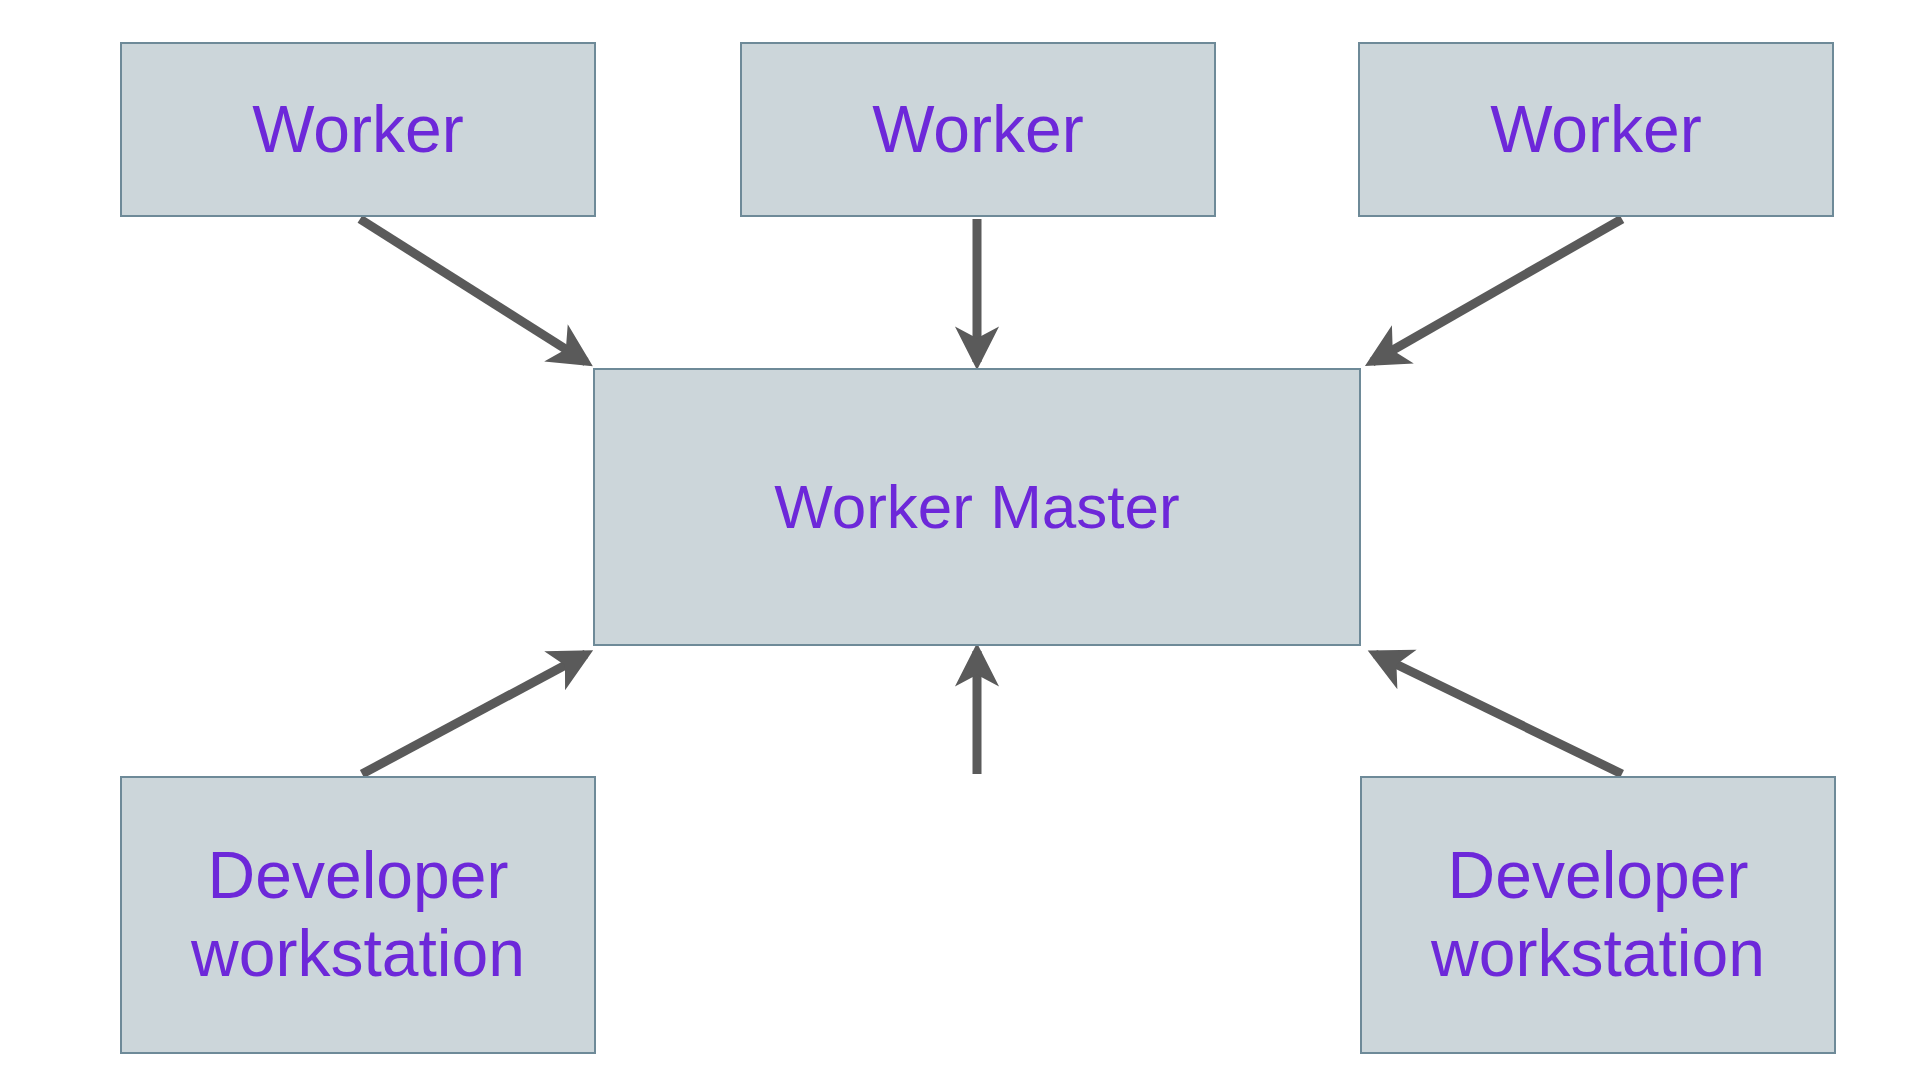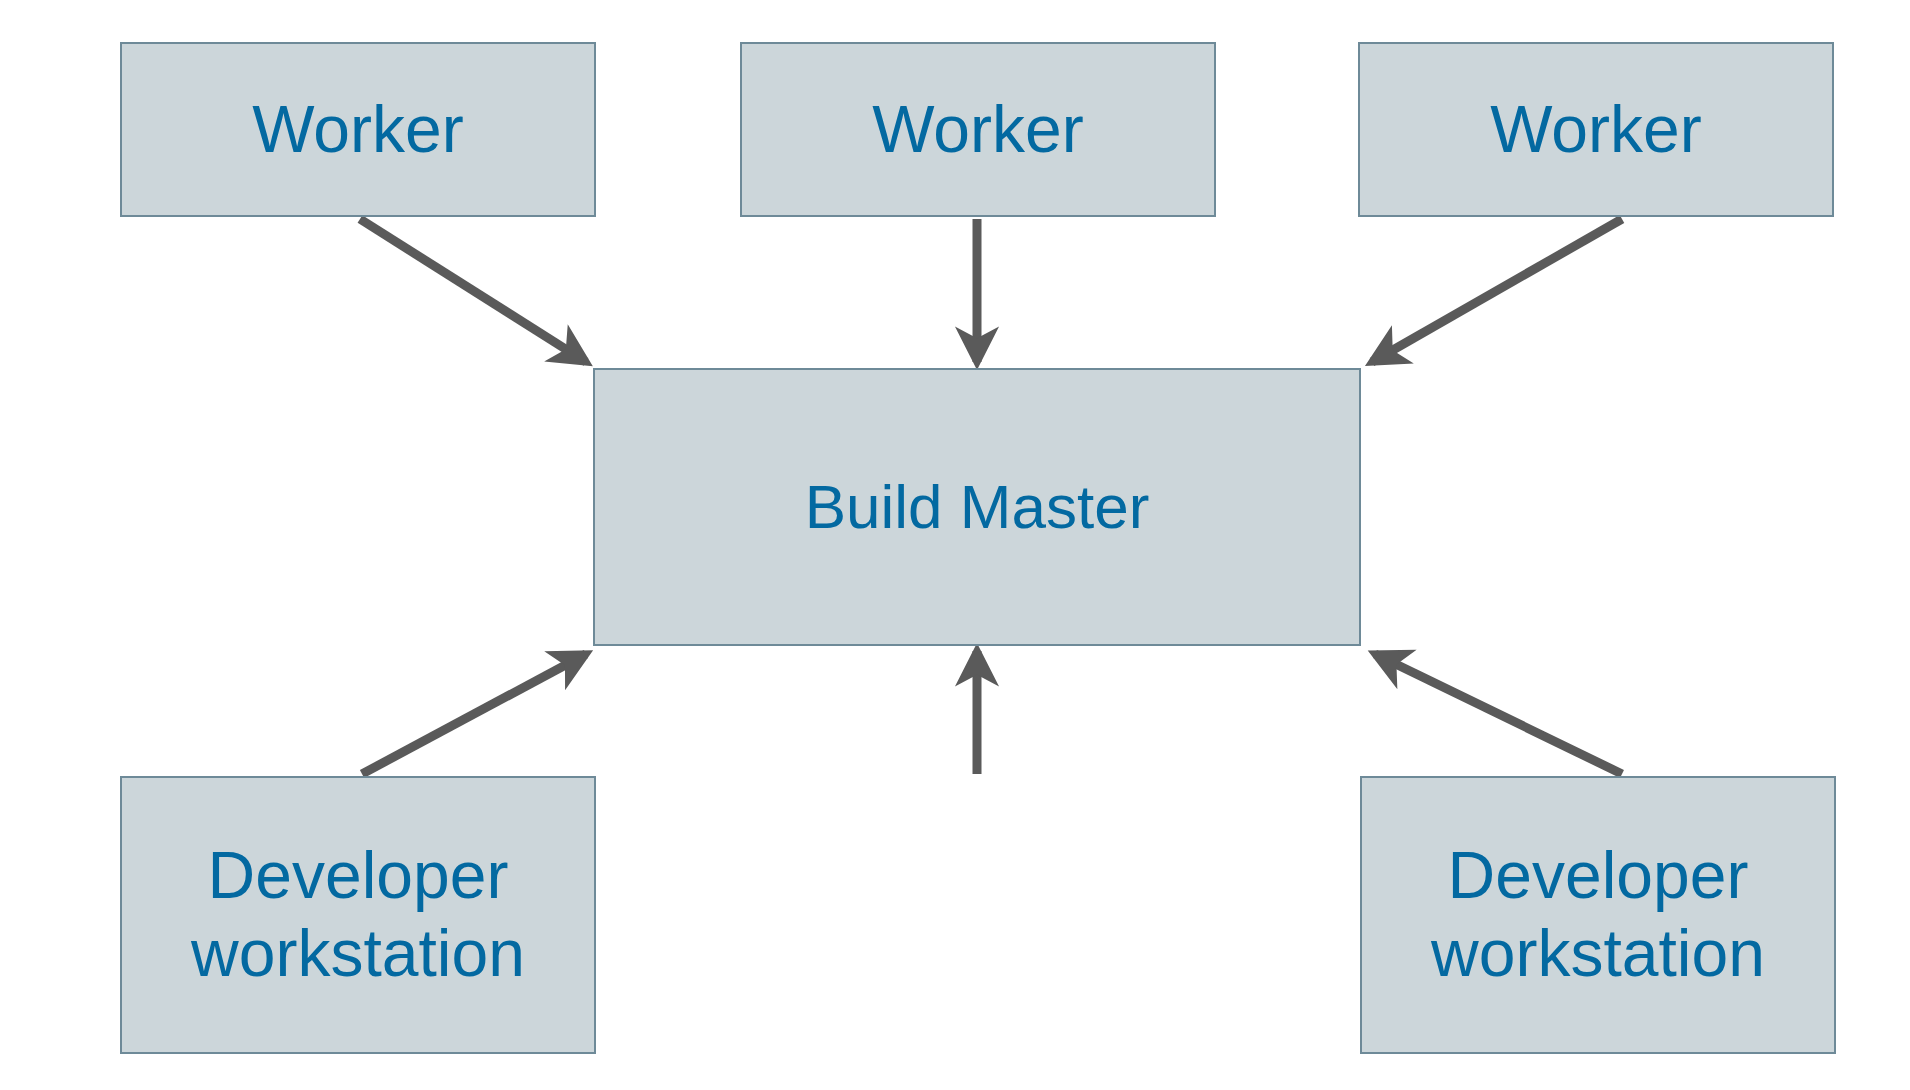--- a/index.html
+++ b/index.html
@@ -28,21 +28,21 @@
   }
   .node {
     position: absolute;
     box-sizing: border-box;
     background: #ccd6da;
     border: 2px solid #6e8a98;
     display: flex;
     align-items: center;
     justify-content: center;
     text-align: center;
-    color: #0369a1;
+    color: #6d28d9;
     line-height: 1.18;
     white-space: pre-line;
   }
   .node-label {
     display: block;
     padding: 0 10px;
   }
   
   .n-worker-1 { left: 120px;  top: 42px;  width: 476px; height: 175px; }
   .n-worker-2 { left: 740px;  top: 42px;  width: 476px; height: 175px; }
@@ -98,21 +98,21 @@
 
   <div class="node n-worker-2 fs-large">
     <span class="node-label">Worker</span>
   </div>
 
   <div class="node n-worker-3 fs-large">
     <span class="node-label">Worker</span>
   </div>
 
   <div class="node n-master fs-med">
-    <span class="node-label">Build Master</span>
+    <span class="node-label">Worker Master</span>
   </div>
 
   <div class="node n-devws-l fs-large">
     <span class="node-label">Developer
 workstation</span>
   </div>
 
 
   <div class="node n-devws-r fs-large">
     <span class="node-label">Developer

